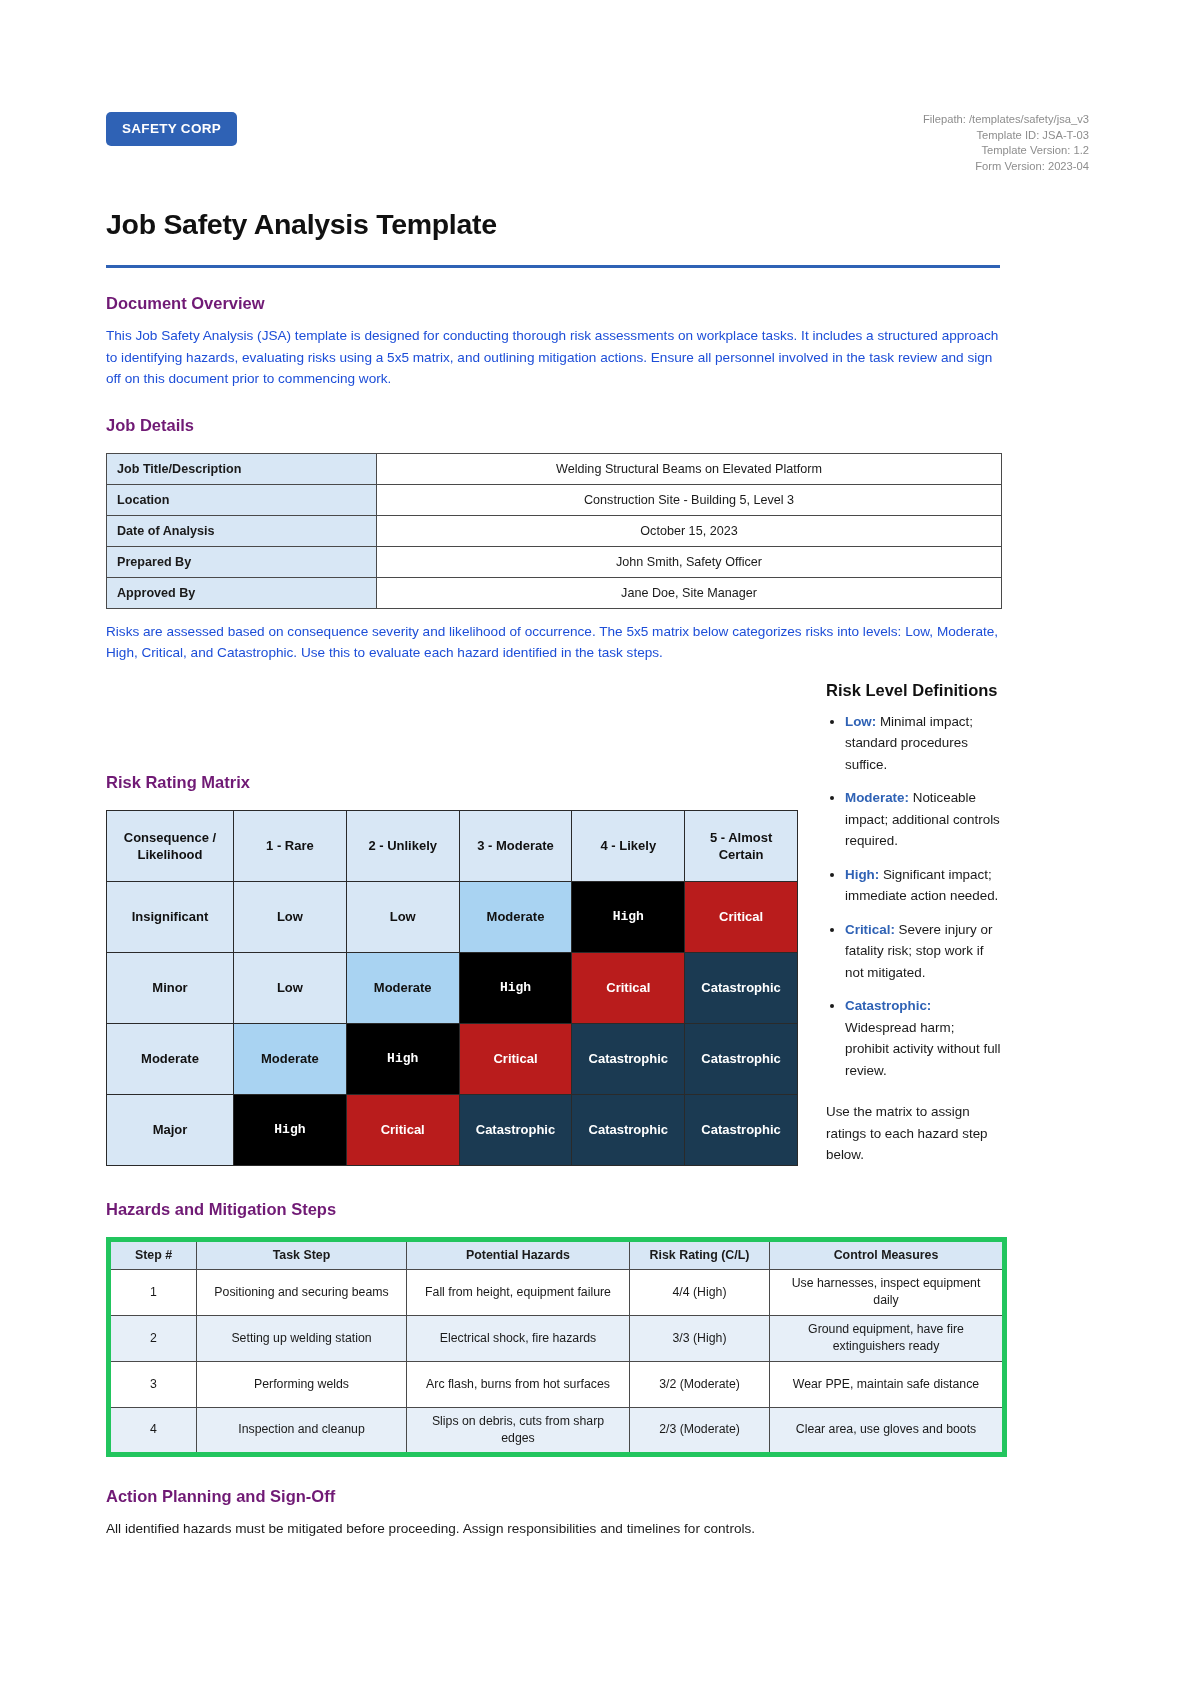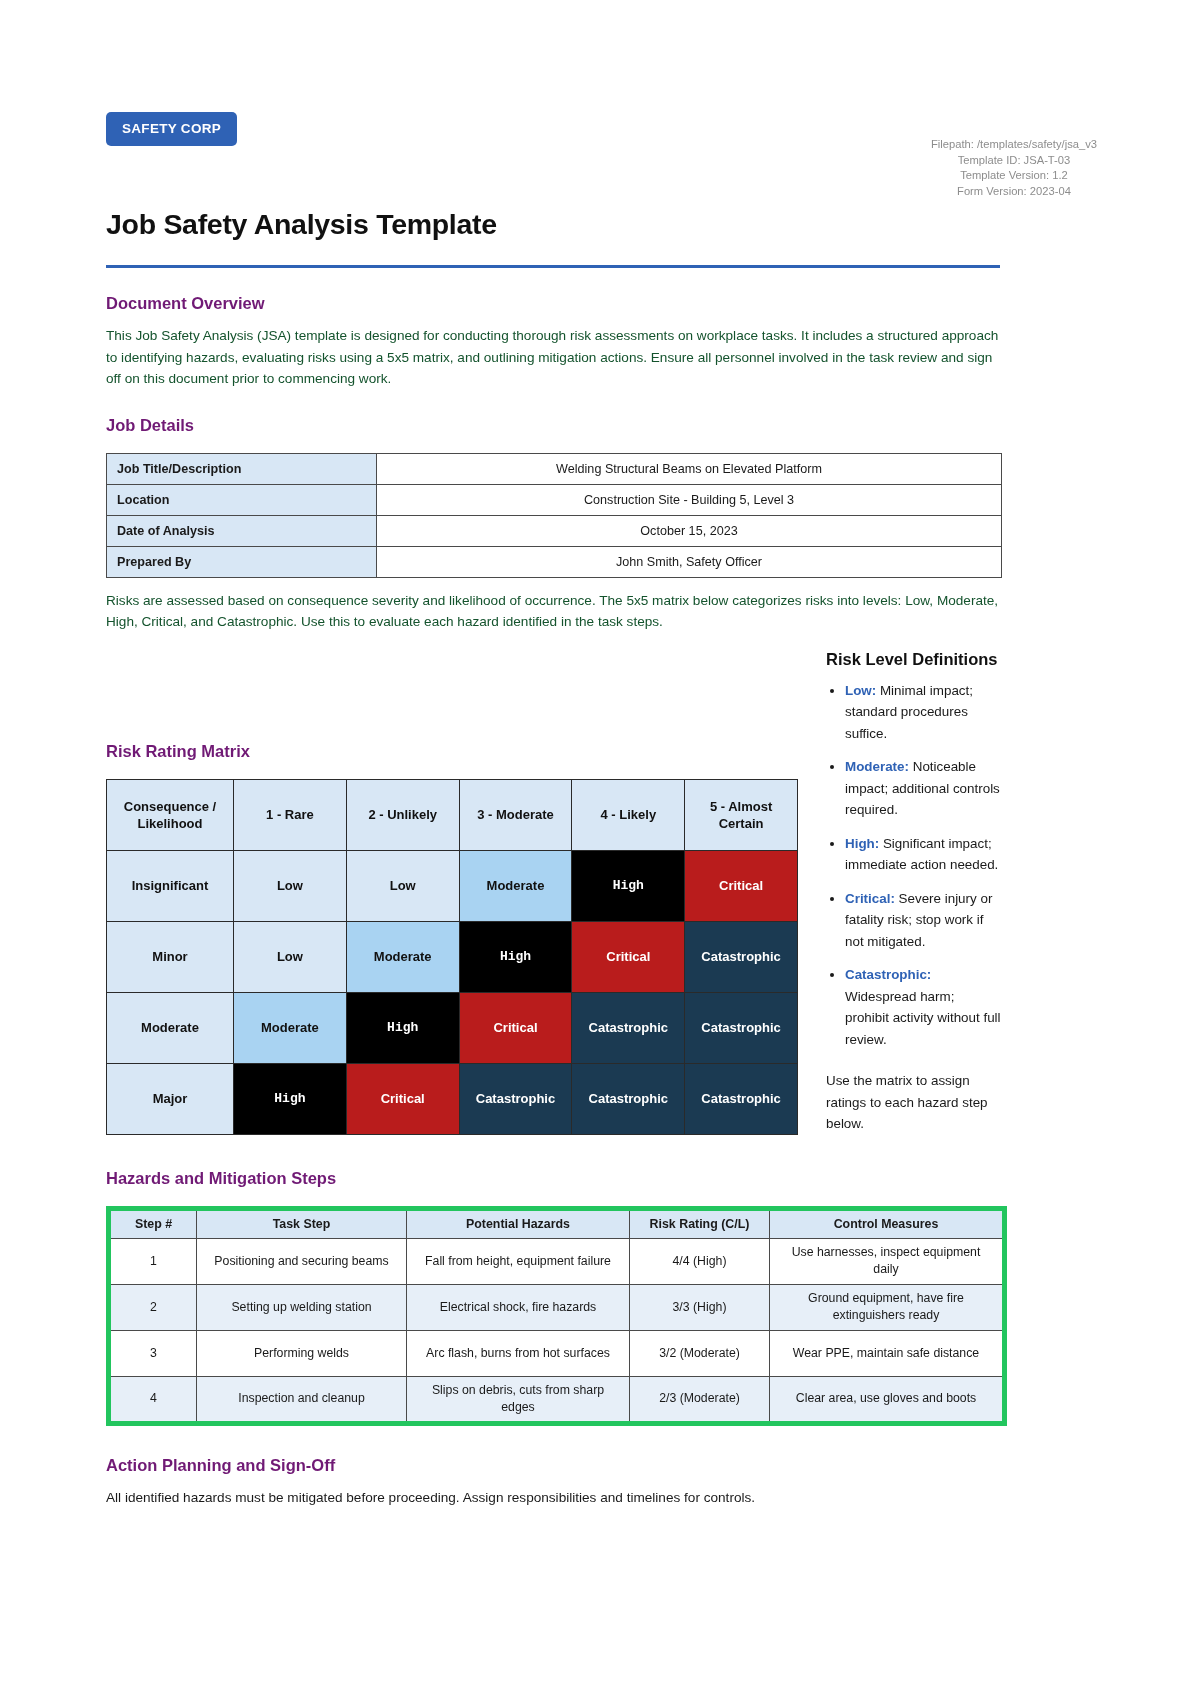--- a/index.html
+++ b/index.html
@@ -29,27 +29,26 @@
     background: #2f62b5;
     color: #ffffff;
     font-size: 13.5px;
     font-weight: bold;
     letter-spacing: 0.3px;
     padding: 9px 16px 10px 16px;
     border-radius: 5px;
   }
   .meta-block {
     position: absolute;
-    right: 8px;
+    right: 16px;
     top: 0;
-    text-align: center;
+    text-align: right;
     font-size: 11.2px;
     line-height: 15.5px;
     color: #8d8d8d;
-    margin-top: 25px;
   }
   .meta-block div { white-space: nowrap; }
   h1.doc-title {
     font-size: 28.5px;
     font-weight: bold;
     margin: 14px 0 0 0;
     letter-spacing: -0.3px;
     color: #111111;
   }
   .title-rule {
@@ -61,21 +60,21 @@
   h2.section-title {
     font-size: 16.5px;
     font-weight: bold;
     margin: 26px 0 0 0;
     color: #701a75;
   }
   p.body-text {
     font-size: 13.6px;
     line-height: 21.5px;
     margin: 12px 0 0 0;
-    color: #14532d;
+    color: #1d4ed8;
     max-width: 896px;
   }
   
   table {
     border-collapse: collapse;
     table-layout: fixed;
   }
   .details-table {
     width: 896px;
     margin-top: 18px;
@@ -235,20 +234,24 @@
           <td class="key">Location</td>
           <td class="val">Construction Site - Building 5, Level 3</td>
         </tr>
         <tr>
           <td class="key">Date of Analysis</td>
           <td class="val">October 15, 2023</td>
         </tr>
         <tr>
           <td class="key">Prepared By</td>
           <td class="val">John Smith, Safety Officer</td>
+        </tr>
+        <tr>
+          <td class="key">Approved By</td>
+          <td class="val">Jane Doe, Site Manager</td>
         </tr>
       </tbody>
   </table>
 
   <p class="body-text">Risks are assessed based on consequence severity and likelihood of occurrence. The 5x5 matrix below categorizes risks into levels: Low, Moderate, High, Critical, and Catastrophic. Use this to evaluate each hazard identified in the task steps.</p>
 
   <div class="matrix-wrap">
 
     <div class="matrix-col">
       <h2 class="section-title">Risk Rating Matrix</h2>

